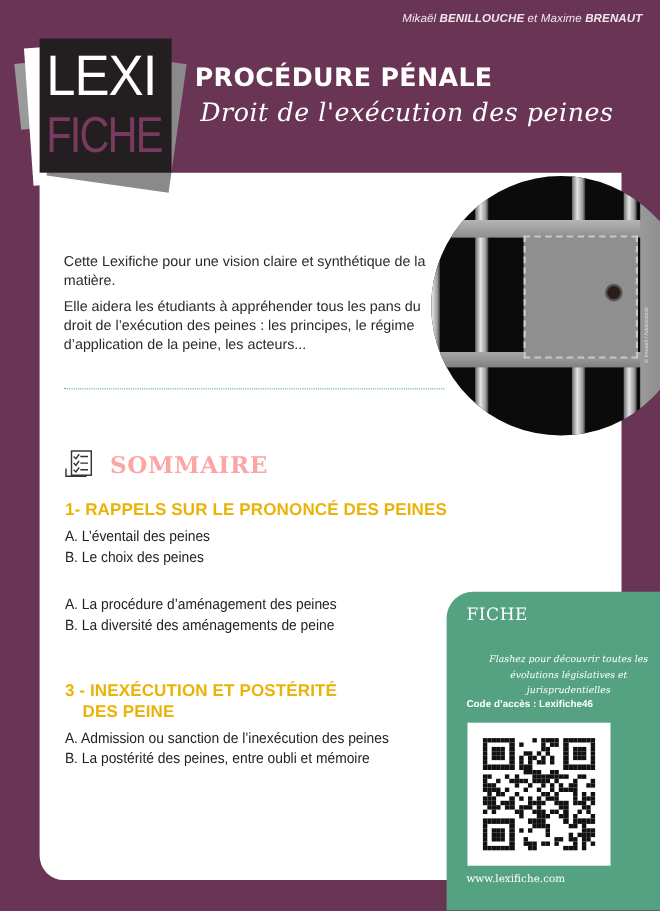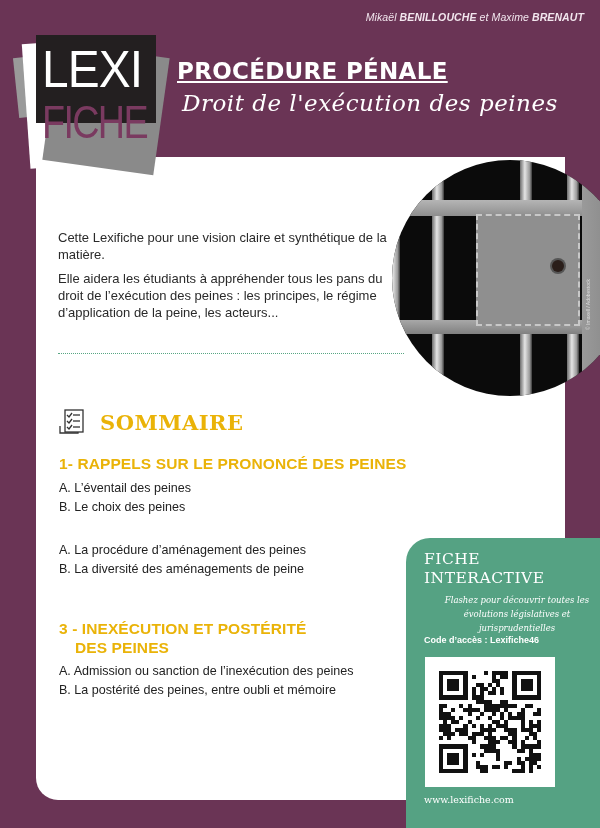--- a/index.html
+++ b/index.html
@@ -11,45 +11,45 @@
     .authors { position: absolute; right: 16px; top: 11px; font-size: 10.5px; color: #f2e6ee; letter-spacing: 0.1px; font-style: italic; }
     .authors b { font-weight: bold; }
 
     
     .card { position: absolute; left: 36px; top: 157px; width: 529px; height: 643px; background: #ffffff; border-bottom-left-radius: 22px; }
 
     
     .logo-paper-white { position: absolute; left: 26px; top: 40px; width: 115px; height: 125px; background: #ffffff; transform: rotate(-4deg); }
     .logo-paper-gray { position: absolute; left: 50px; top: 50px; width: 112px; height: 118px; background: #8a8a8a; transform: rotate(8deg); }
     .logo-paper-gray2 { position: absolute; left: 16px; top: 56px; width: 40px; height: 60px; background: #9a9a9a; transform: rotate(-6deg); }
-    .logo { position: absolute; left: 36px; top: 35px; width: 120px; height: 88px; background: #231f20; }
+    .logo { position: absolute; left: 36px; top: 35px; width: 120px; height: 122px; background: #231f20; }
     .logo-lexi { position: absolute; left: 6px; top: 8px; font-size: 52px; color: #ffffff; font-family: "Liberation Sans", sans-serif; font-weight: normal; letter-spacing: -1px; line-height: 52px; transform: scaleX(0.92); transform-origin: left; }
     .logo-fiche { position: absolute; left: 6px; top: 64px; font-size: 46px; color: #7a3a60; font-family: "Liberation Sans", sans-serif; line-height: 46px; letter-spacing: -2px; transform: scaleX(0.82); transform-origin: left; }
 
-    .title { position: absolute; left: 177px; top: 58px; font-size: 23px; font-weight: bold; color: #ffffff; letter-spacing: 0.3px; font-family: "DejaVu Sans", sans-serif; text-decoration: underline; }
+    .title { position: absolute; left: 177px; top: 58px; font-size: 23px; font-weight: bold; color: #ffffff; letter-spacing: 0.3px; font-family: "DejaVu Sans", sans-serif; }
     .subtitle { position: absolute; left: 182px; top: 90px; font-size: 23px; color: #ffffff; font-family: "DejaVu Serif", serif; font-style: italic; letter-spacing: 0.5px; }
 
     
     .photo { position: absolute; left: 392px; top: 160px; width: 236px; height: 236px; border-radius: 50%; overflow: hidden; background: #0b0b0b; }
     .bar { position: absolute; width: 12px; background: linear-gradient(90deg, #6d6d6d, #e4e4e4 40%, #9a9a9a 80%, #3a3a3a); }
     .crossbar { position: absolute; left: 0; top: 40px; width: 236px; height: 16px; background: linear-gradient(180deg, #b5b5b5, #8e8e8e); }
     .crossbar2 { position: absolute; left: 0; top: 160px; width: 236px; height: 14px; background: linear-gradient(180deg, #a8a8a8, #808080); }
     .plate { position: absolute; left: 84px; top: 54px; width: 104px; height: 112px; background: #8f8f8f; border: 2px dashed #c8c8c8; }
     .keyhole { position: absolute; left: 160px; top: 100px; width: 12px; height: 12px; border-radius: 50%; background: #2a1e1a; box-shadow: 0 0 0 2px #555; }
     .frame-right { position: absolute; left: 190px; top: 0; width: 50px; height: 236px; background: linear-gradient(90deg, #9a9a9a, #7d7d7d); }
     .credit { position: absolute; left: 585px; top: 330px; font-size: 5px; color: #dddddd; transform: rotate(-90deg); transform-origin: left top; white-space: nowrap; }
 
     .intro { position: absolute; left: 58px; top: 229px; width: 340px; font-size: 13px; color: #2a2a2a; line-height: 17px; font-family: "Liberation Sans", sans-serif; }
     .intro p { margin-bottom: 7px; }
     .dotted { position: absolute; left: 58px; top: 353px; width: 346px; border-top: 1.5px dotted #58a683; }
 
     
     .sommaire-head { position: absolute; left: 58px; top: 408px; display: flex; align-items: center; }
     .sommaire-icon { width: 28px; height: 28px; margin-right: 14px; }
-    .sommaire-title { font-family: "DejaVu Serif", serif; font-size: 21px; font-weight: bold; color: #eab308; letter-spacing: 0.5px; }
+    .sommaire-title { font-family: "DejaVu Serif", serif; font-size: 21px; font-weight: bold; color: #fca5a5; letter-spacing: 0.5px; }
 
     .section { position: absolute; left: 59px; }
     .sec-head { font-size: 15.5px; font-weight: bold; color: #eab308; letter-spacing: 0.1px; line-height: 19px; }
     .sec-head2 { padding-left: 16px; }
     .sec-item { font-size: 13.5px; color: #222; line-height: 19px; transform: scaleX(0.93); transform-origin: left; white-space: nowrap; }
 
     
     .interactive { position: absolute; left: 406px; top: 538px; width: 194px; height: 290px; background: #55a283; border-top-left-radius: 24px; }
     .int-title { position: absolute; left: 18px; top: 12px; font-family: "DejaVu Serif", serif; font-size: 15.5px; color: #ffffff; line-height: 19px; letter-spacing: 0.5px; }
     .int-desc { position: absolute; left: 26px; top: 55px; font-family: "DejaVu Serif", serif; font-style: italic; font-size: 8.5px; color: #ffffff; line-height: 14px; width: 170px; text-align: center; }
@@ -127,30 +127,29 @@
   </div>
 
   <div class="section" style="top:537px;">
     <div style="height:3px"></div>
     <div class="sec-item">A. La procédure d’aménagement des peines</div>
     <div class="sec-item">B. La diversité des aménagements de peine</div>
   </div>
 
   <div class="section" style="top:619px;">
     <div class="sec-head">3 - INEXÉCUTION ET POSTÉRITÉ</div>
-    <div class="sec-head sec-head2">DES PEINES</div>
+    <div class="sec-head sec-head2">DES PEINE</div>
     <div style="height:4px"></div>
     <div class="sec-item">A. Admission ou sanction de l’inexécution des peines</div>
     <div class="sec-item">B. La postérité des peines, entre oubli et mémoire</div>
   </div>
 
   <div class="interactive">
     <div class="int-title">
       <div>FICHE</div>
-      <div>INTERACTIVE</div>
     </div>
     <div class="int-desc">Flashez pour découvrir toutes les évolutions législatives et jurisprudentielles</div>
     <div class="int-code">Code d’accès : Lexifiche46</div>
     <div class="qr-box">
       <div class="qr" id="qr">
           <span></span>
           <span></span>
           <span></span>
           <span></span>
           <span></span>

